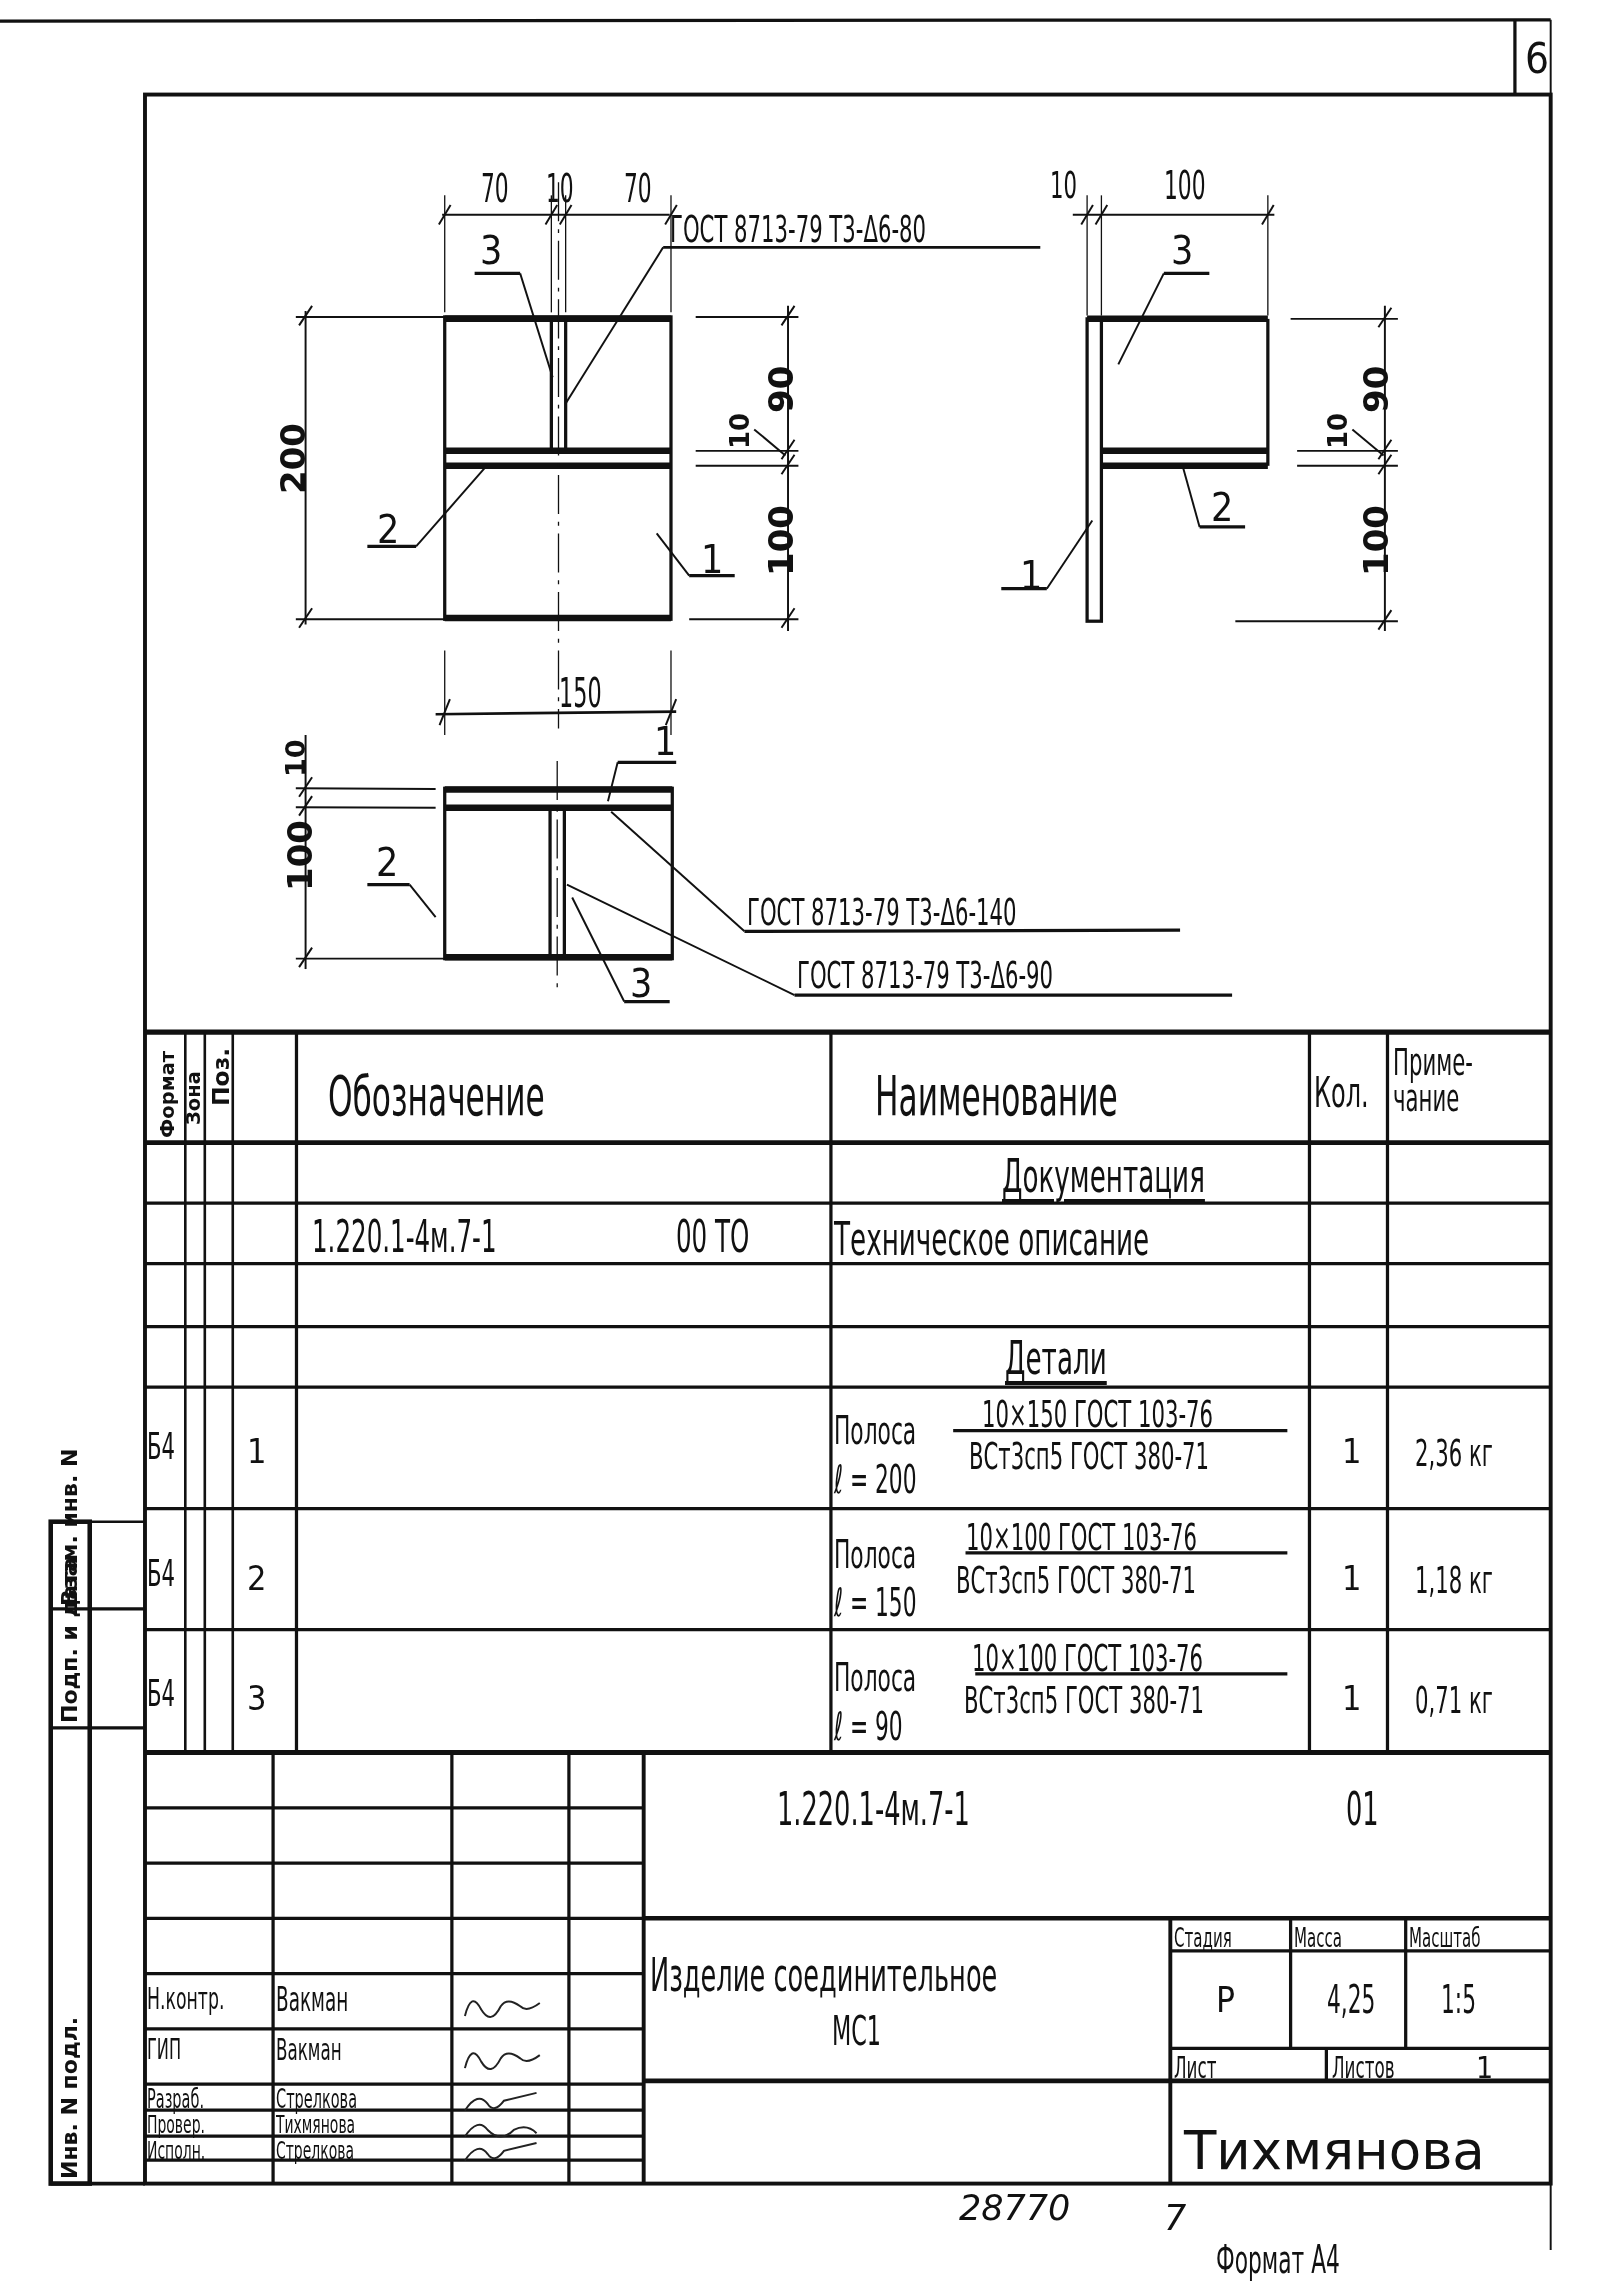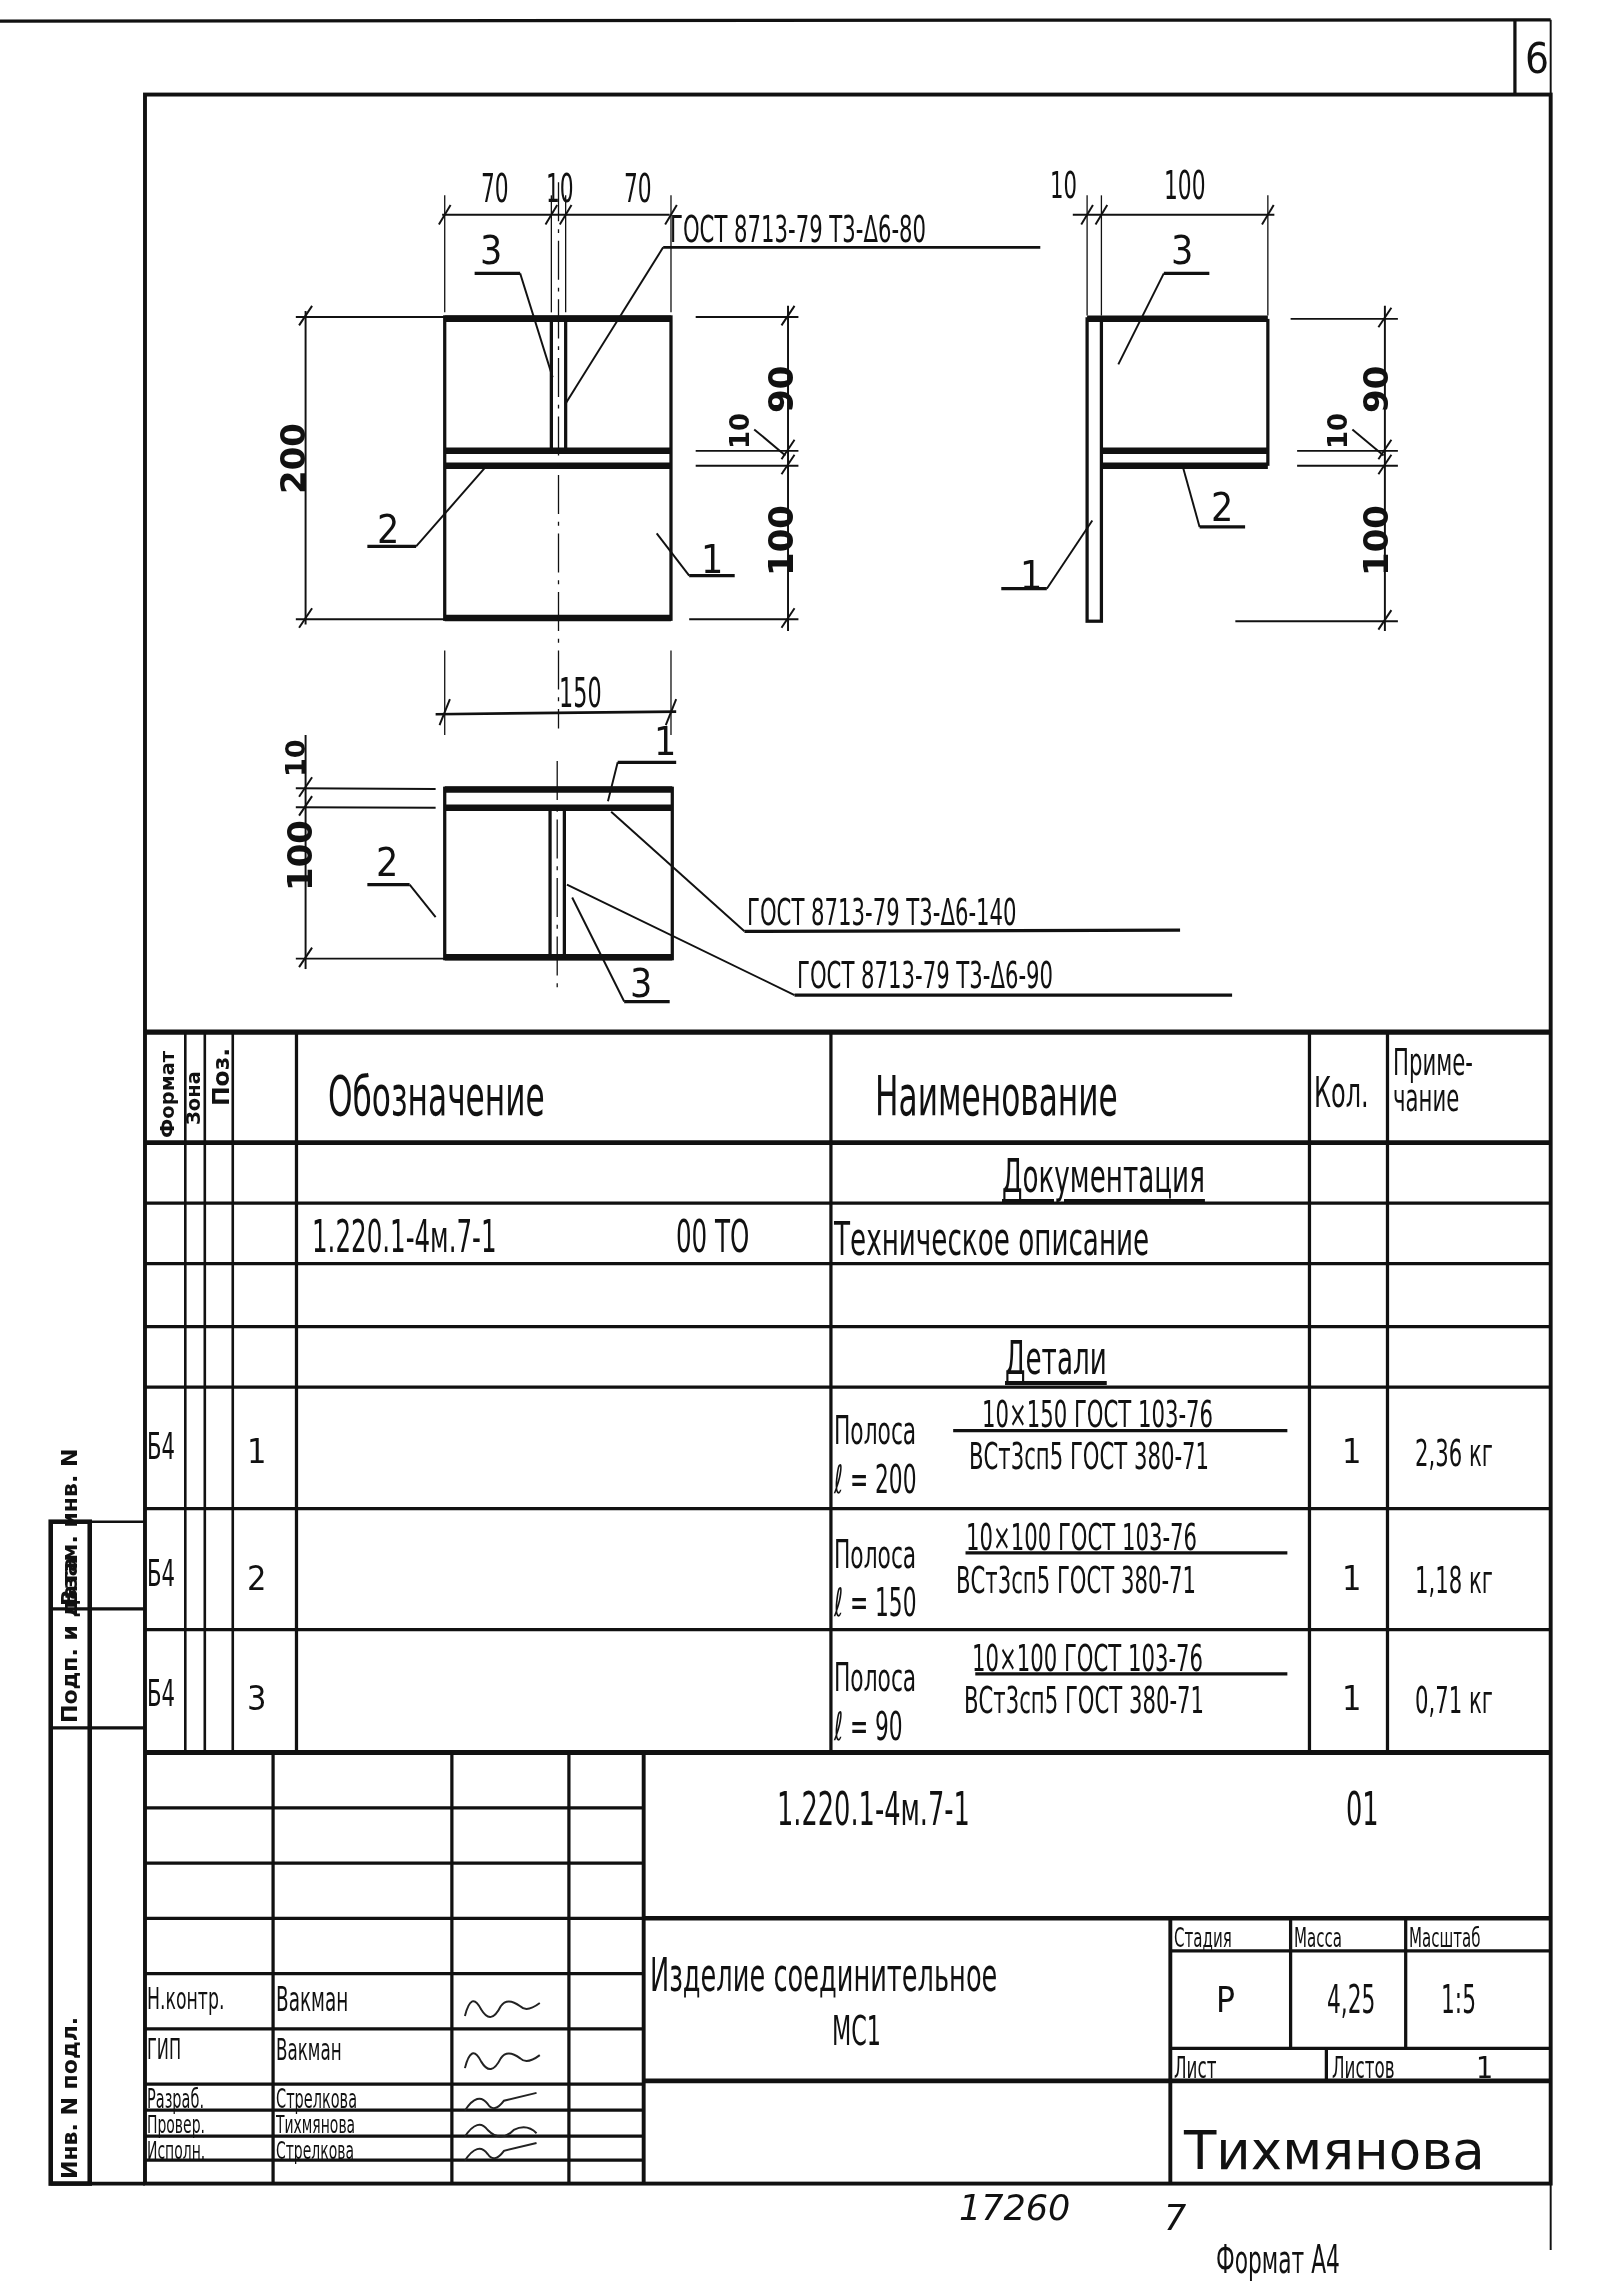--- a/index.html
+++ b/index.html
@@ -307,16 +307,16 @@
 <svg class="abs" style="left:455px;top:1977px;" width="111" height="207" viewBox="0 0 170 318">
   <g stroke="#222" stroke-width="3" fill="none">
     <path d="M15 60 q10 -40 25 -10 q15 25 30 -5 q10 -15 30 0 q10 10 30 -5"></path>
     <path d="M15 140 q10 -40 25 -10 q15 25 30 -5 q10 -15 30 0 q10 10 30 -5"></path>
     <path d="M15 205 q20 -30 35 -10 q10 15 25 -5 l50 -12"></path>
     <path d="M15 245 q20 -30 35 -10 q20 20 40 0 q20 -10 35 5"></path>
     <path d="M15 282 q20 -30 35 -10 q10 15 25 -5 l50 -12"></path>
   </g>
 </svg>
 
-<div class="t" style="left:959px;top:2188px;font-size:35px;font-style:italic;font-family:'DejaVu Sans',sans-serif;">17260</div>
+<div class="t" style="left:959px;top:2188px;font-size:35px;font-style:italic;font-family:'DejaVu Sans',sans-serif;">28770</div>
 <div class="t" style="left:1164px;top:2198px;font-size:35px;font-style:italic;font-family:'DejaVu Sans',sans-serif;">7</div>
 <div class="t cond" style="left:1216px;top:2237px;font-size:39px;">Формат А4</div>
 
 
 </body></html>

